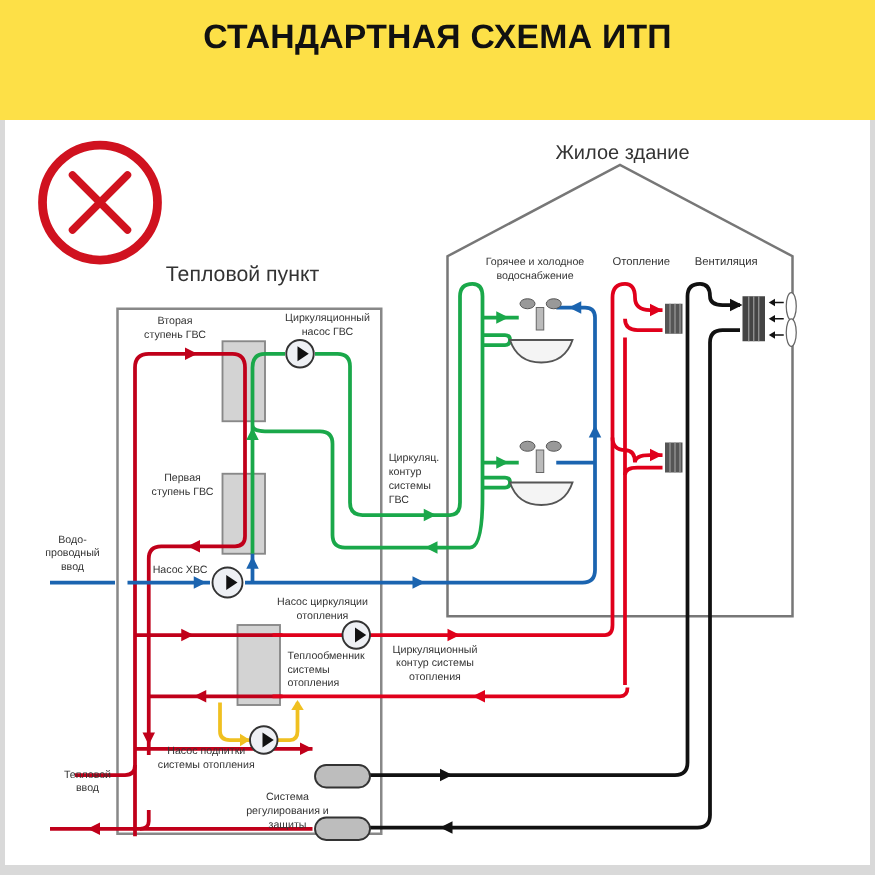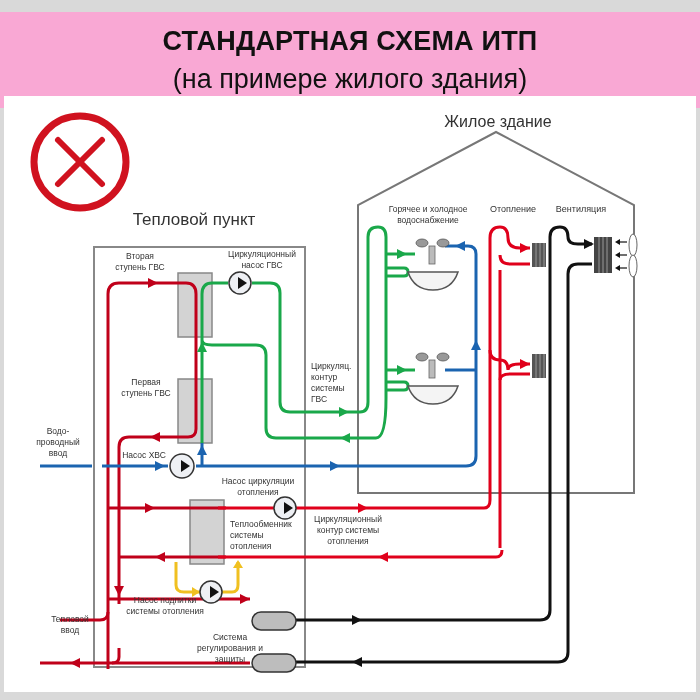--- a/index.html
+++ b/index.html
@@ -1,29 +1,28 @@
 <!DOCTYPE html>
 <html><head>
 <meta charset="utf-8">
 <style>
   html,body{margin:0;padding:0;}
   body{width:700px;height:700px;background:#d9d9d9;position:relative;overflow:hidden;font-family:"Liberation Sans",sans-serif;}
-  .header{position:absolute;left:0;top:0;width:700px;height:96px;background:#f9a8d4;text-align:center;margin-top:12px;}
+  .header{position:absolute;left:0;top:0;width:700px;height:96px;background:#fde047;text-align:center;}
   .title{position:absolute;left:0;width:700px;top:14px;font-size:27px;font-weight:bold;color:#111;letter-spacing:0.2px;}
   .subtitle{position:absolute;left:0;width:700px;top:52px;font-size:27px;color:#111;}
   .panel{position:absolute;left:4px;top:96px;width:692px;height:596px;background:#fff;}
   svg{position:absolute;left:0;top:0;}
   .lbl{font-family:"Liberation Sans",sans-serif;fill:#333;}
 </style>
 </head>
 <body>
 
 <div class="header">
   <div class="title">СТАНДАРТНАЯ СХЕМА ИТП</div>
-  <div class="subtitle">(на примере жилого здания)</div>
 </div>
 
 <div class="panel"></div>
 
 <svg width="700" height="700" viewBox="0 0 700 700">
   <defs>
     <marker id="arR" markerWidth="8" markerHeight="8" refX="6" refY="4" orient="auto" markerUnits="userSpaceOnUse">
         <path d="M0,0 L8,4 L0,8 z" fill="#d0001a"></path>
       </marker>
   </defs>

